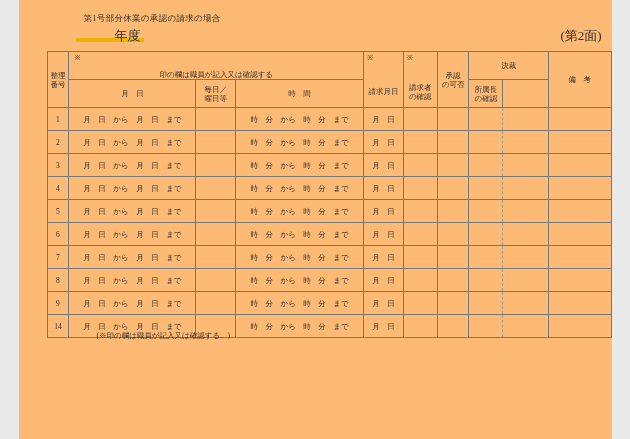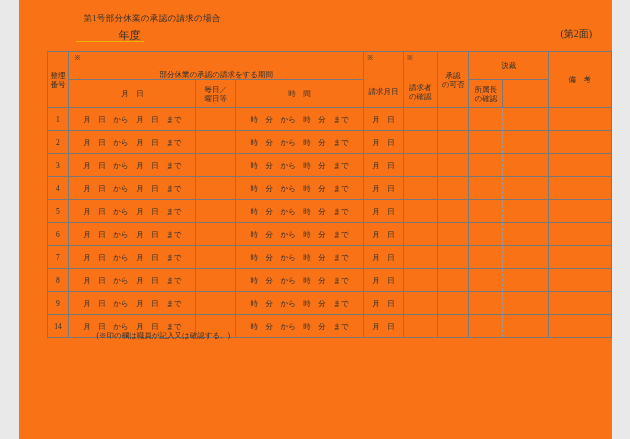--- a/index.html
+++ b/index.html
@@ -1,39 +1,39 @@
 <!DOCTYPE html>
 <html><head>
 <meta charset="utf-8">
 <style>
   * { margin:0; padding:0; box-sizing:border-box; }
   html,body { background:#e9e9e9; }
   .page {
     position:relative;
     width:593px; height:439px;
-    background:#f97316;
+    background:#fdba74;
     font-family:"Liberation Serif", serif;
     color:#2e2e2e;
     overflow:hidden;
     margin:0 auto;
   }
   .title {
     position:absolute; left:65px; top:13px;
     font-size:8.5px; letter-spacing:0.3px;
     white-space:nowrap;
   }
   .sheet-label {
     position:absolute; left:542px; top:27px;
-    font-size:10px; white-space:nowrap;text-align:center;
+    font-size:13px; white-space:nowrap;text-align:center;
   }
   .year-field {
     position:absolute; left:57px; top:29px;
     width:68px; height:13px;
-    border-bottom:1px solid #eab308;
-    font-size:11px; text-align:right;
+    border-bottom:4px solid #eab308;
+    font-size:13px; text-align:right;
     padding-right:3px; line-height:13px;
   }
   table.form {
     position:absolute; left:28px; top:51px;
     border-collapse:collapse; table-layout:fixed;
     border:1px solid #555;
   }
   .form th, .form td {
     border:1px solid #787878;
     padding:0;
@@ -88,21 +88,21 @@
         <col style="width:46px">
       <col style="width:63px">
     </colgroup>
 
     <tbody>
         <tr class="h1">
       <th rowspan="2">整理
 番号</th>
       <th colspan="3" class="period-head">
         <span class="ast">※</span>
-        <span>部分休業の承認の請求をする期間</span>
+        <span>印の欄は職員が記入又は確認する</span>
       </th>
       <th rowspan="2" class="cell-ast">
         <span class="ast">※</span>
         <span class="lbl">請求月日</span>
       </th>
       <th rowspan="2" class="cell-ast">
         <span class="ast">※</span>
         <span class="lbl">請求者
 の確認</span>
       </th>

